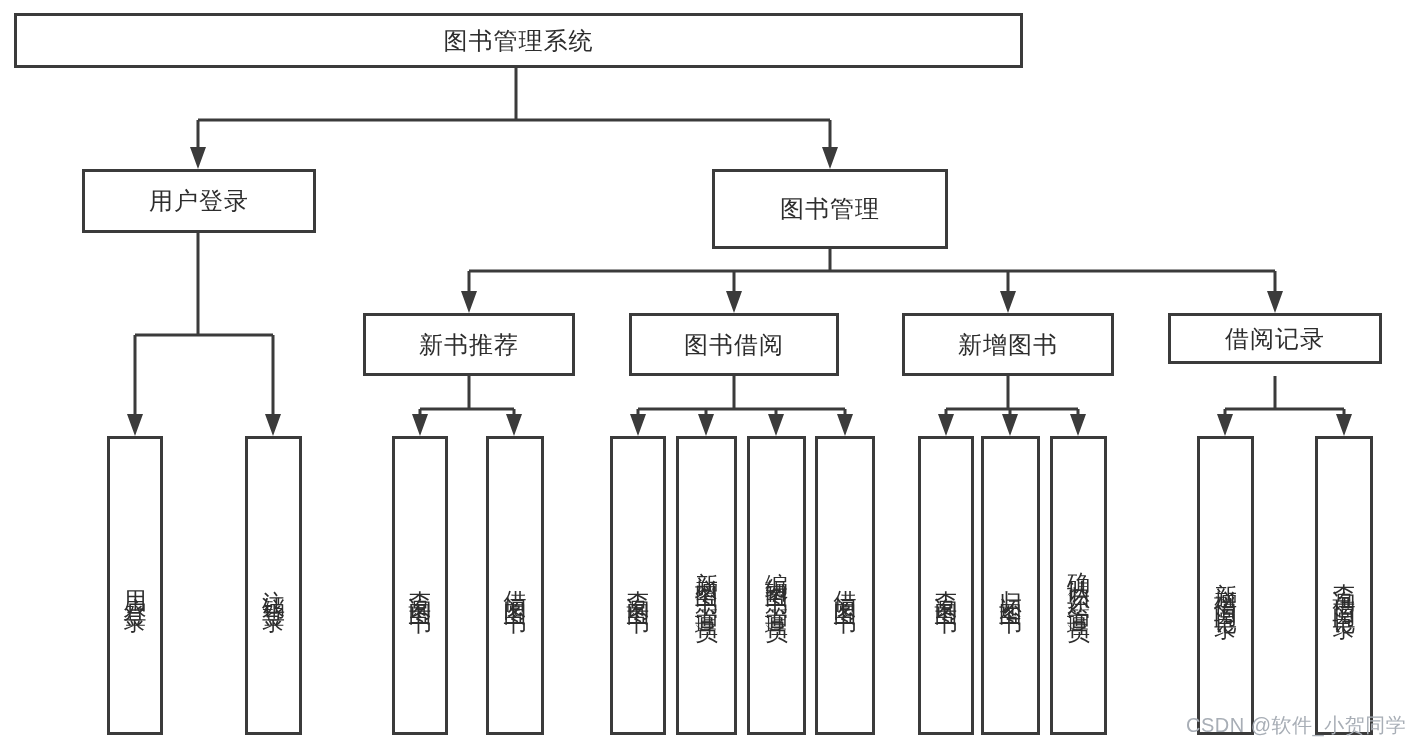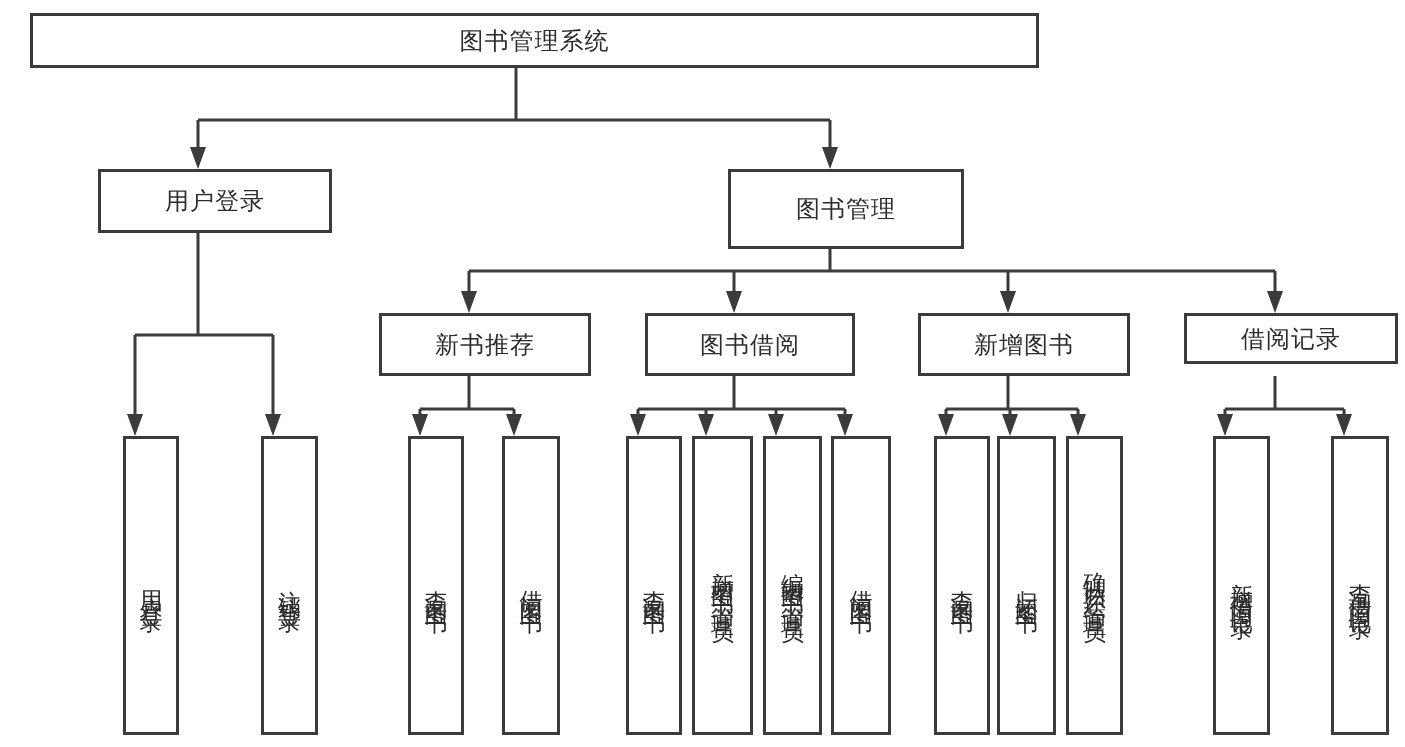--- a/index.html
+++ b/index.html
@@ -13,21 +13,20 @@
   .connectors{position:absolute;left:0;top:0;width:1405px;height:747px;}
   .node{
     position:absolute;
     box-sizing:border-box;
     background:#ffffff;
     border:3px solid #3b3b3b;
     display:flex;align-items:center;justify-content:center;
     color:#2d2d2d;
     text-align:center;
     z-index:2;
-    margin-left:16px;
   }
   .h{font-size:24px;letter-spacing:1px;white-space:nowrap;}
   .v{
     writing-mode:vertical-rl;
     text-orientation:mixed;
     font-size:23px;
     letter-spacing:7px;
     line-height:1;
   }
   .watermark{
@@ -86,14 +85,15 @@
   <div class="node v" style="left:747px;top:436px;width:59px;height:299px">编辑图书（管理员）</div>
   <div class="node v" style="left:815px;top:436px;width:60px;height:299px">借阅图书</div>
 
   <div class="node v" style="left:918px;top:436px;width:56px;height:299px">查询图书</div>
   <div class="node v" style="left:981px;top:436px;width:59px;height:299px">归还图书</div>
   <div class="node v" style="left:1050px;top:436px;width:57px;height:299px">确认归还（管理员）</div>
 
   <div class="node v" style="left:1197px;top:436px;width:57px;height:299px">新增借阅记录</div>
   <div class="node v" style="left:1315px;top:436px;width:58px;height:299px">查询借阅记录</div>
 
+  <div class="watermark">CSDN @软件_小贺同学</div>
 
 </div>
 
 </body></html>

